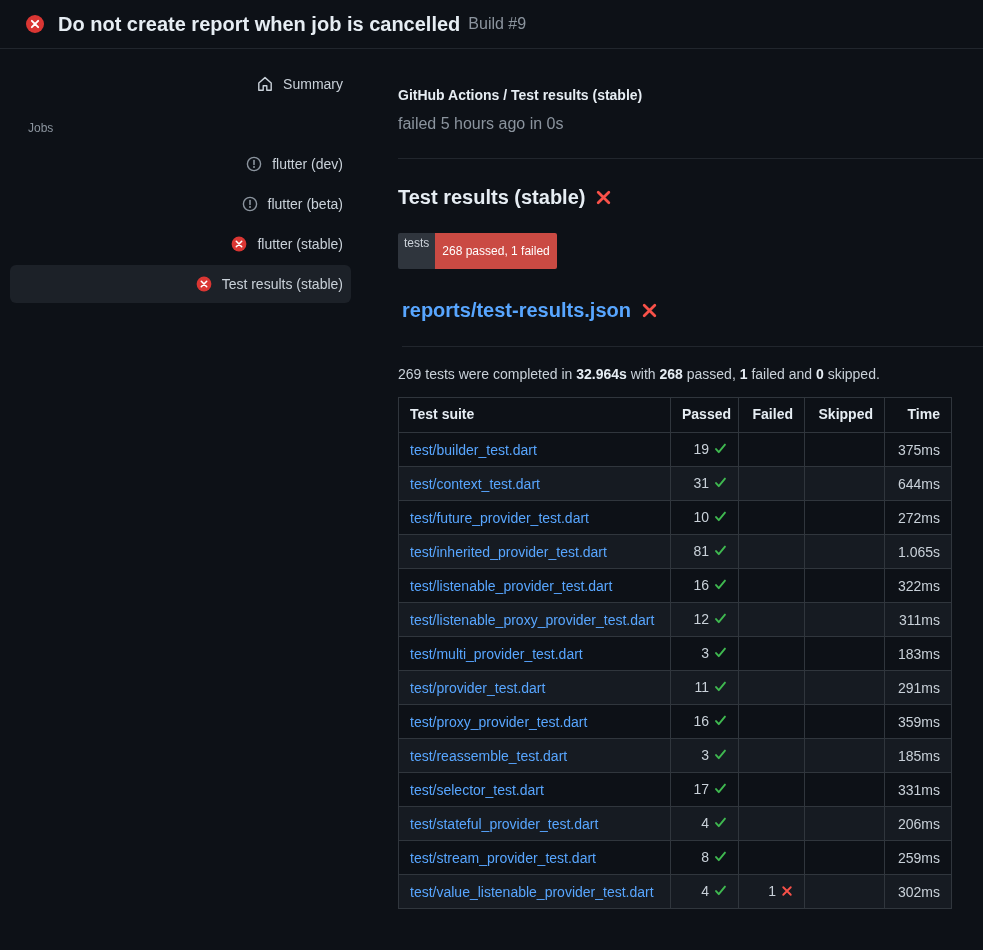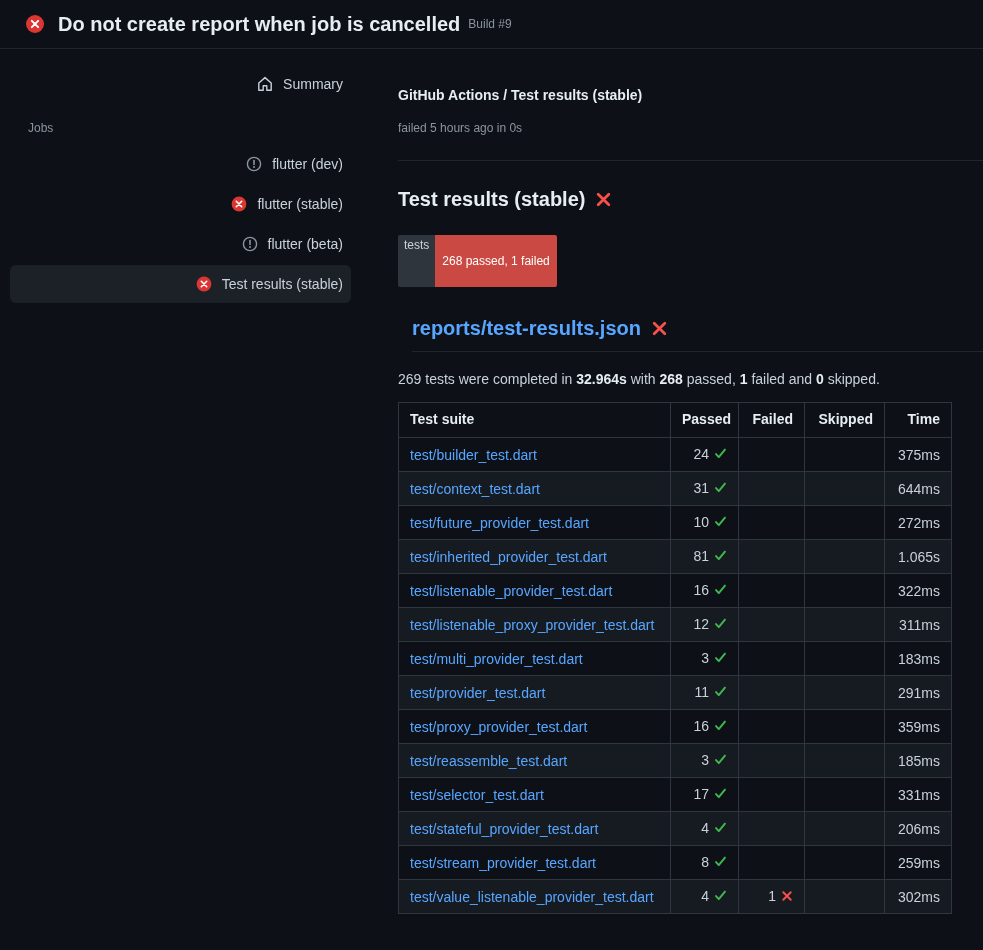--- a/index.html
+++ b/index.html
@@ -18,50 +18,50 @@
   
   .page-header{
     height:49px;display:flex;align-items:center;gap:14px;
     padding:0 24px 0 26px;border-bottom:1px solid var(--header_border);
   }
   .page-header .status-circle{display:inline-flex;flex:none;}
   .page-header h1{
     font-size:20px;font-weight:700;color:var(--heading);margin:0;
     white-space:nowrap;
   }
-  .page-header .build{font-size:12px;color:var(--muted);margin-left:-6px;white-space:nowrap;}
+  .page-header .build{font-size:16px;color:var(--muted);margin-left:-6px;white-space:nowrap;}
   
   .layout{display:flex;align-items:flex-start;}
   
   .sidebar{width:370px;flex:none;padding:16px 0 0 0;}
   .side-item{
     display:flex;align-items:center;gap:10px;
     margin:0 19px 2px 10px;padding:11px 8px 11px 18px;
     border-radius:6px;cursor:pointer;color:var(--text);font-size:14px;justify-content:flex-end;
   }
   .side-item .icon{display:inline-flex;flex:none;width:16px;height:16px;}
   .side-item.selected{background:var(--selected_bg);}
   .jobs-label{
     font-size:12px;color:var(--muted);
     margin:18px 0 10px 28px;
   }
   
   .main{flex:1;padding:38px 32px 40px 28px;min-width:0;}
   .breadcrumb{font-size:14px;font-weight:700;color:var(--heading);}
-  .status-line{font-size:12px;color:var(--muted);margin-top:18px;}
+  .status-line{font-size:16px;color:var(--muted);margin-top:12px;}
   .divider{border:0;border-top:1px solid var(--header_border);margin:25px -32px 0 0;}
   .section-title{
     display:flex;align-items:center;gap:10px;
     font-size:20px;font-weight:700;color:var(--heading);margin:27px 0 0 0;
   }
   .section-title .x-icon,.report-title .x-icon{display:inline-flex;flex:none;}
   .badge{display:inline-flex;margin-top:24px;font-size:12px;line-height:1;border-radius:2px;overflow:hidden;}
   .badge .badge-label{background:var(--badge_label_bg);color:#cdd3da;padding:4px 6px;}
-  .badge .badge-value{background:var(--badge_value_bg);color:#fff;padding:20px 7px;}
-  .report-heading{border-bottom:1px solid var(--header_border);margin:30px -32px 0 14px;padding-bottom:11px;}
+  .badge .badge-value{background:var(--badge_value_bg);color:#fff;padding:12px 7px;}
+  .report-heading{border-bottom:1px solid var(--header_border);margin:30px -32px 0 4px;padding-bottom:24px;}
   .report-title{
     display:flex;align-items:center;gap:10px;margin:0;
     font-size:20px;font-weight:700;
   }
   .report-title a{color:var(--link);text-decoration:none;}
   .summary-line{margin-top:19px;font-size:14px;color:var(--text);}
   .summary-line b{font-weight:700;color:var(--heading);}
   
   table.results{
     border-collapse:collapse;table-layout:fixed;width:553px;margin-top:15px;
@@ -115,36 +115,36 @@
           <path d="M8 4.6v3.8" stroke="var(--muted)" stroke-width="1.6" stroke-linecap="round"></path>
           <circle cx="8" cy="11.1" r="1" fill="var(--muted)"></circle>
         </svg>
       </span>
       <span>flutter (dev)</span>
     </div>
 
     <div class="side-item">
       <span class="icon">
         <svg viewBox="0 0 16 16" width="16" height="16" aria-hidden="true">
-          <circle cx="8" cy="8" r="7.4" fill="var(--red_fill)"></circle>
-          <path d="M5.3 5.3l5.4 5.4M10.7 5.3l-5.4 5.4" stroke="#fff" stroke-width="1.6" stroke-linecap="round"></path>
-        </svg>
-      </span>
-      <span>flutter (stable)</span>
-    </div>
-
-    <div class="side-item">
-      <span class="icon">
-        <svg viewBox="0 0 16 16" width="16" height="16" aria-hidden="true">
           <circle cx="8" cy="8" r="6.6" fill="none" stroke="var(--muted)" stroke-width="1.4"></circle>
           <path d="M8 4.6v3.8" stroke="var(--muted)" stroke-width="1.6" stroke-linecap="round"></path>
           <circle cx="8" cy="11.1" r="1" fill="var(--muted)"></circle>
         </svg>
       </span>
       <span>flutter (beta)</span>
+    </div>
+
+    <div class="side-item">
+      <span class="icon">
+        <svg viewBox="0 0 16 16" width="16" height="16" aria-hidden="true">
+          <circle cx="8" cy="8" r="7.4" fill="var(--red_fill)"></circle>
+          <path d="M5.3 5.3l5.4 5.4M10.7 5.3l-5.4 5.4" stroke="#fff" stroke-width="1.6" stroke-linecap="round"></path>
+        </svg>
+      </span>
+      <span>flutter (stable)</span>
     </div>
 
     <div class="side-item selected">
       <span class="icon">
         <svg viewBox="0 0 16 16" width="16" height="16" aria-hidden="true">
           <circle cx="8" cy="8" r="7.4" fill="var(--red_fill)"></circle>
           <path d="M5.3 5.3l5.4 5.4M10.7 5.3l-5.4 5.4" stroke="#fff" stroke-width="1.6" stroke-linecap="round"></path>
         </svg>
       </span>
       <span>Test results (stable)</span>
@@ -197,21 +197,21 @@
           <th>Test suite</th>
           <th class="num">Passed</th>
           <th class="num">Failed</th>
           <th class="num">Skipped</th>
           <th class="time">Time</th>
         </tr>
       </thead>
       <tbody>
           <tr>
             <td class="suite"><a href="#">test/builder_test.dart</a></td>
-            <td class="num"><span>24</span><span class="cell-icon"><svg viewBox="0 0 16 16" width="13" height="13" aria-hidden="true">
+            <td class="num"><span>19</span><span class="cell-icon"><svg viewBox="0 0 16 16" width="13" height="13" aria-hidden="true">
                   <path d="M2.5 8.7l3.4 3.8L13.5 3.2" fill="none" stroke="var(--green)" stroke-width="2.3" stroke-linecap="round" stroke-linejoin="round"></path>
                 </svg></span></td>
             <td class="num"></td>
             <td class="num"></td>
             <td class="time">375ms</td>
           </tr>
           <tr>
             <td class="suite"><a href="#">test/context_test.dart</a></td>
             <td class="num"><span>31</span><span class="cell-icon"><svg viewBox="0 0 16 16" width="13" height="13" aria-hidden="true">
                   <path d="M2.5 8.7l3.4 3.8L13.5 3.2" fill="none" stroke="var(--green)" stroke-width="2.3" stroke-linecap="round" stroke-linejoin="round"></path>

